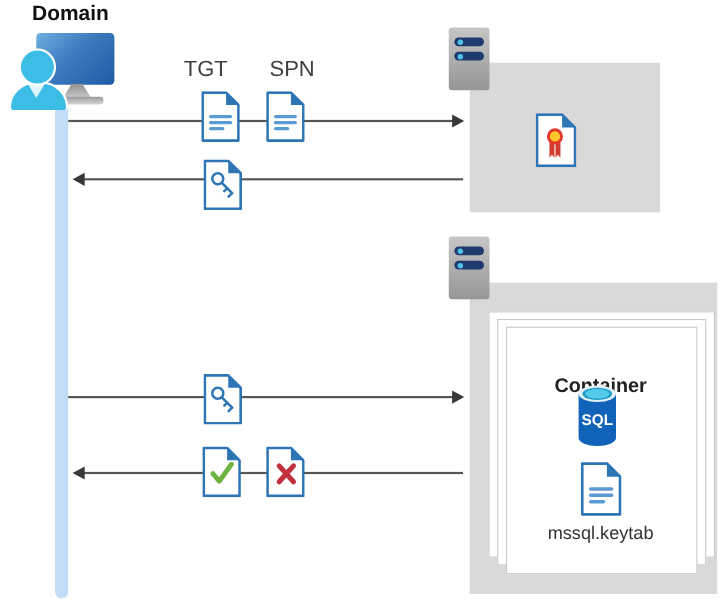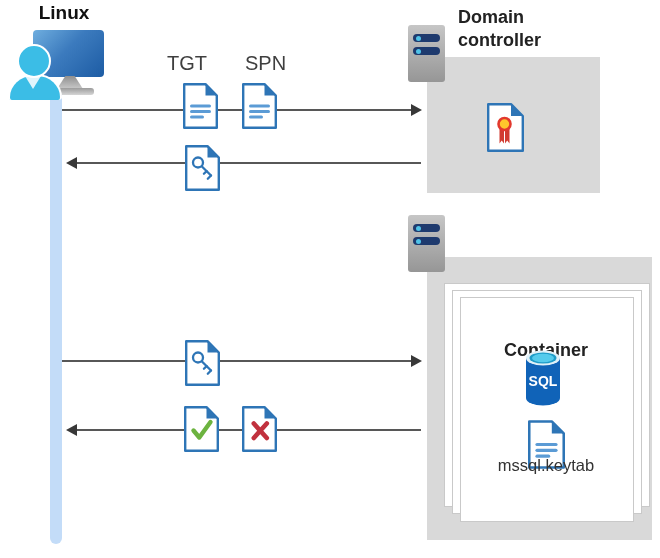--- a/index.html
+++ b/index.html
@@ -45,39 +45,39 @@
   .server .dot{position:absolute;left:3px;top:1.5px;width:5px;height:5px;border-radius:50%;background:#4FC3E8;}
   .dc-server{left:408px;top:25px;} .ls-server{left:408px;top:215px;}
   .dc-title{left:458px;top:6px;width:112px;}
   .ls-title{left:458px;top:226px;width:160px;white-space:nowrap;}
   
   .paper{background:#ffffff;border:1.5px solid #c9c9c9;}
   .paper-back{left:444px;top:283px;width:204px;height:222px;}
   .paper-mid{left:452px;top:290px;width:188px;height:222px;}
   .paper-front{left:460px;top:297px;width:172px;height:223px;}
   .container-title{left:460px;top:310px;width:172px;text-align:center;margin-top:29px;}
-  .keytab-label{left:460px;top:456px;width:172px;text-align:center;font-size:16.5px;color:#333;}
+  .keytab-label{left:460px;top:476px;width:172px;text-align:center;font-size:16.5px;color:#333;}
   .tgt-label{left:167px;top:52px;width:38px;text-align:center;}
   .spn-label{left:207px;top:52px;width:38px;text-align:center;margin-left:38px;}
   .accepted-denied{left:128px;top:467px;width:178px;text-align:center;font-size:17px;color:#3f3f3f;}
 </style>
 </head>
 <body>
 
 <div id="canvas">
 
   <div class="abs zone dc-zone"></div>
   <div class="abs zone ls-zone"></div>
 
   <div class="abs paper paper-back"></div>
   <div class="abs paper paper-mid"></div>
   <div class="abs paper paper-front"></div>
   <div class="abs title container-title">Container</div>
 
-  <div class="abs client-label">Linux</div>
+  <div class="abs client-label">Domain</div>
   <div class="abs lifeline"></div>
   <div>
     <div class="abs monitor-screen"></div>
     <div class="abs monitor-stand"></div>
     <div class="abs monitor-base"></div>
     <div class="abs person-body"></div>
     <div class="abs person-collar"></div>
     <div class="abs person-head"></div>
   </div>
 
@@ -148,21 +148,20 @@
 
 
   <div class="abs server dc-server">
     <div class="bar b1">
         <div class="dot"></div>
       </div>
     <div class="bar b2">
         <div class="dot"></div>
       </div>
   </div>
-  <div class="abs title dc-title">Domain controller</div>
 
   <svg class="abs" style="left:487px;top:103px;" width="37" height="49" viewBox="0 0 37 49">
     <path d="M1.2 1.2 H24 L35.8 13 V47.8 H1.2 Z" fill="#fff" stroke="#2E75B6" stroke-width="2.4" stroke-linejoin="round"></path>
     <path d="M24 1.2 V13 H35.8 Z" fill="#2E75B6"></path>
     <path d="M12.5 25 H17 V40.5 L14.7 37.6 L12.5 40.5 Z" fill="#D13B30"></path>
     <path d="M18 25 H22.5 V40.5 L20.2 37.6 L18 40.5 Z" fill="#D13B30"></path>
     <circle cx="17.5" cy="21" r="6" fill="#FFC72C" stroke="#E2392E" stroke-width="2.6"></circle>
   </svg>
 
   <div class="abs server ls-server">

